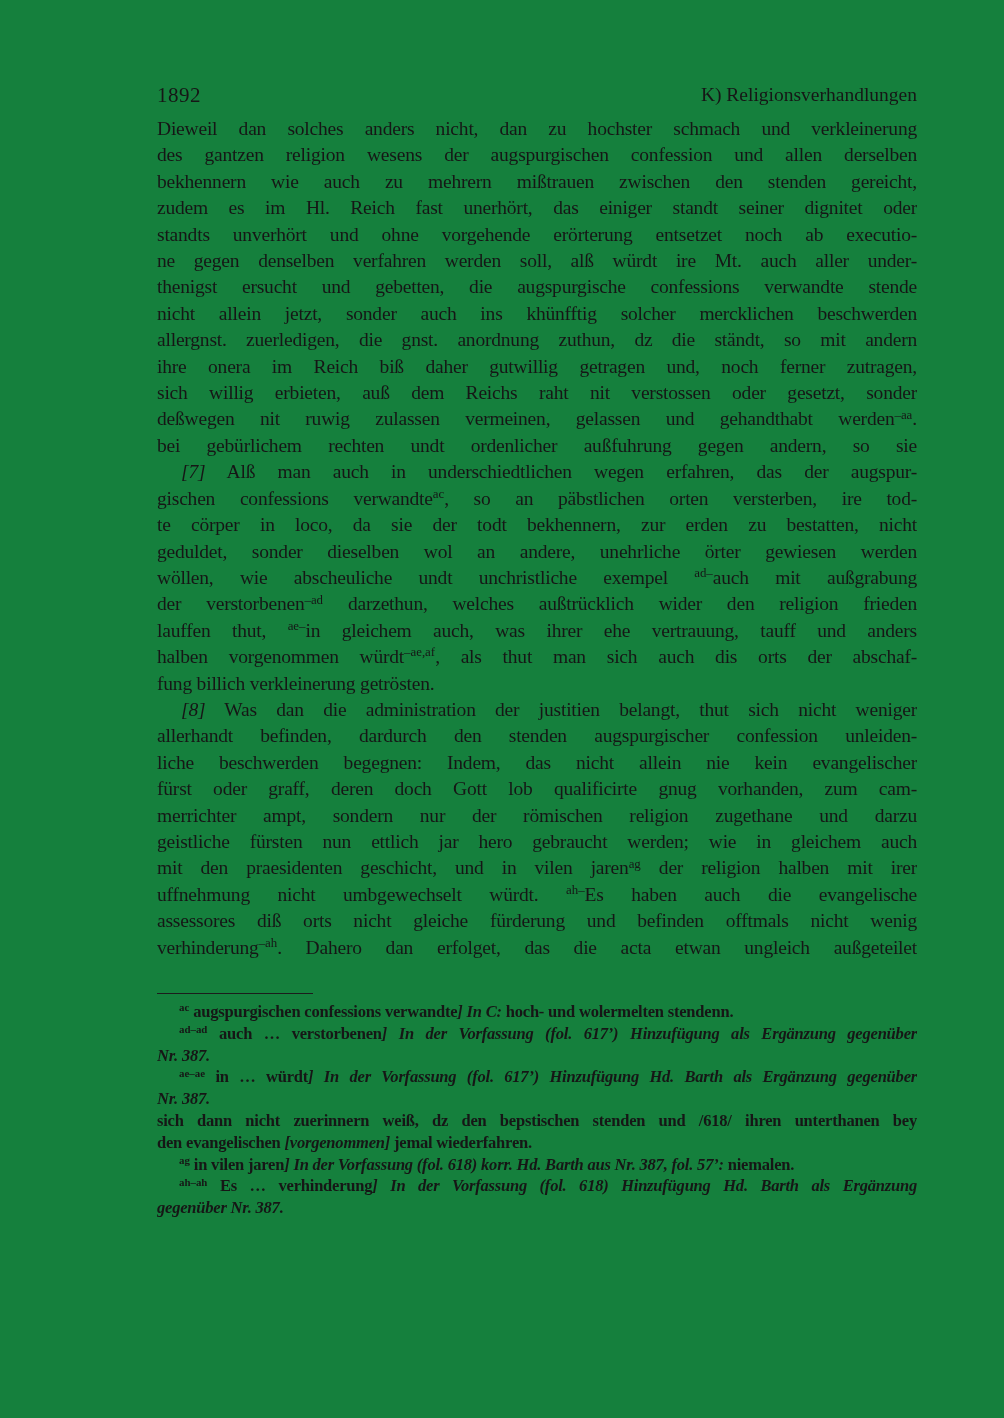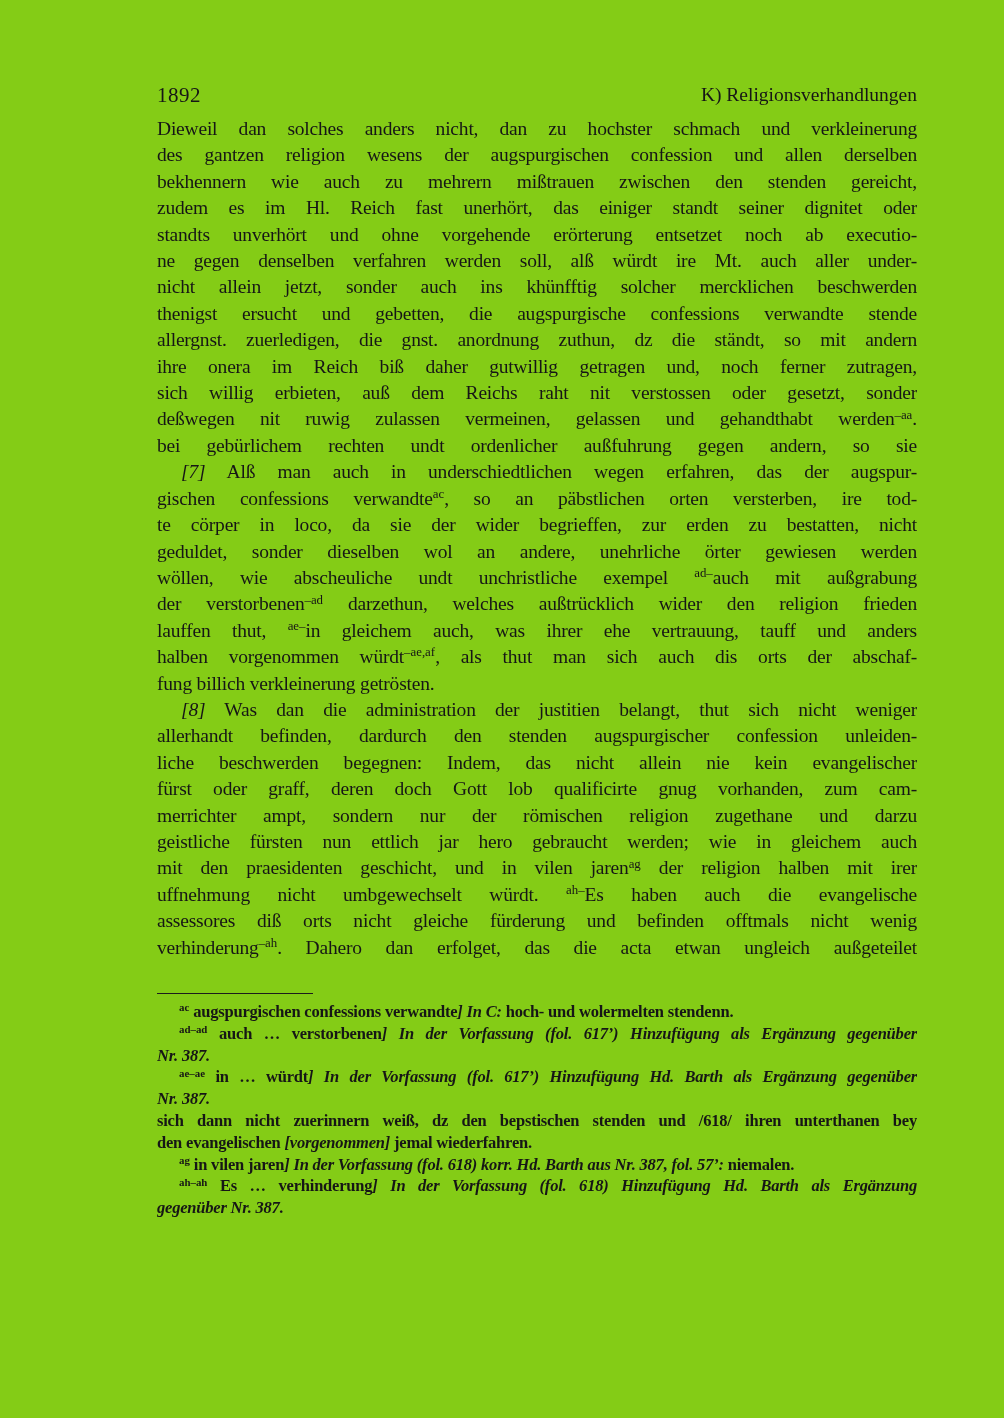--- a/index.html
+++ b/index.html
@@ -1,21 +1,21 @@
 <!DOCTYPE html>
 <html><head>
 <meta charset="utf-8">
 <style>
   html, body { margin: 0; padding: 0; }
   body { background: #ffffff; }
   .page {
     position: relative;
     width: 1004px;
     height: 1418px;
-    background: #84cc16;
+    background: #15803d;
     color: #161616;
     font-family: "Liberation Serif", "DejaVu Serif", serif;
     overflow: hidden;
   }
   .header {
     position: absolute;
     left: 157px; top: 83px;
     width: 760px;
     height: 26px;
   }
@@ -80,32 +80,32 @@
   </div>
 
   <div class="body-text" id="body-text">
       <div>
         <div class="tline jl"><span>Dieweil dan solches anders nicht, dan zu hochster schmach und verkleinerung</span></div>
         <div class="tline jl"><span>des gantzen religion wesens der augspurgischen confession und allen derselben</span></div>
         <div class="tline jl"><span>bekhennern wie auch zu mehrern mißtrauen zwischen den stenden gereicht,</span></div>
         <div class="tline jl"><span>zudem es im Hl. Reich fast unerhört, das einiger standt seiner dignitet oder</span></div>
         <div class="tline jl"><span>standts unverhört und ohne vorgehende erörterung entsetzet noch ab executio-</span></div>
         <div class="tline jl"><span>ne gegen denselben verfahren werden soll, alß würdt ire Mt. auch aller under-</span></div>
+        <div class="tline jl"><span>thenigst ersucht und gebetten, die augspurgische confessions verwandte stende</span></div>
         <div class="tline jl"><span>nicht allein jetzt, sonder auch ins khünfftig solcher mercklichen beschwerden</span></div>
-        <div class="tline jl"><span>thenigst ersucht und gebetten, die augspurgische confessions verwandte stende</span></div>
         <div class="tline jl"><span>allergnst. zuerledigen, die gnst. anordnung zuthun, dz die ständt, so mit andern</span></div>
         <div class="tline jl"><span>ihre onera im Reich biß daher gutwillig getragen und, noch ferner zutragen,</span></div>
         <div class="tline jl"><span>sich willig erbieten, auß dem Reichs raht nit verstossen oder gesetzt, sonder</span></div>
         <div class="tline jl"><span>deßwegen nit ruwig zulassen vermeinen, gelassen und gehandthabt werden</span><sup>–aa</sup><span>.</span></div>
         <div class="tline jl"><span>bei gebürlichem rechten undt ordenlicher außfuhrung gegen andern, so sie</span></div>
       </div>
       <div>
         <div class="tline jl ind"><i>[7]</i><span> Alß man auch in underschiedtlichen wegen erfahren, das der augspur-</span></div>
         <div class="tline jl"><span>gischen confessions verwandte</span><sup>ac</sup><span>, so an päbstlichen orten versterben, ire tod-</span></div>
-        <div class="tline jl"><span>te cörper in loco, da sie der wider begrieffen, zur erden zu bestatten, nicht</span></div>
+        <div class="tline jl"><span>te cörper in loco, da sie der todt bekhennern, zur erden zu bestatten, nicht</span></div>
         <div class="tline jl"><span>geduldet, sonder dieselben wol an andere, unehrliche örter gewiesen werden</span></div>
         <div class="tline jl"><span>wöllen, wie abscheuliche undt unchristliche exempel </span><sup>ad–</sup><span>auch mit außgrabung</span></div>
         <div class="tline jl"><span>der verstorbenen</span><sup>–ad</sup><span> darzethun, welches außtrücklich wider den religion frieden</span></div>
         <div class="tline jl"><span>lauffen thut, </span><sup>ae–</sup><span>in gleichem auch, was ihrer ehe vertrauung, tauff und anders</span></div>
         <div class="tline jl"><span>halben vorgenommen würdt</span><sup>–ae,af</sup><span>, als thut man sich auch dis orts der abschaf-</span></div>
         <div class="tline"><span>fung billich verkleinerung getrösten.</span></div>
       </div>
       <div>
         <div class="tline jl ind"><i>[8]</i><span> Was dan die administration der justitien belangt, thut sich nicht weniger</span></div>
         <div class="tline jl"><span>allerhandt befinden, dardurch den stenden augspurgischer confession unleiden-</span></div>

